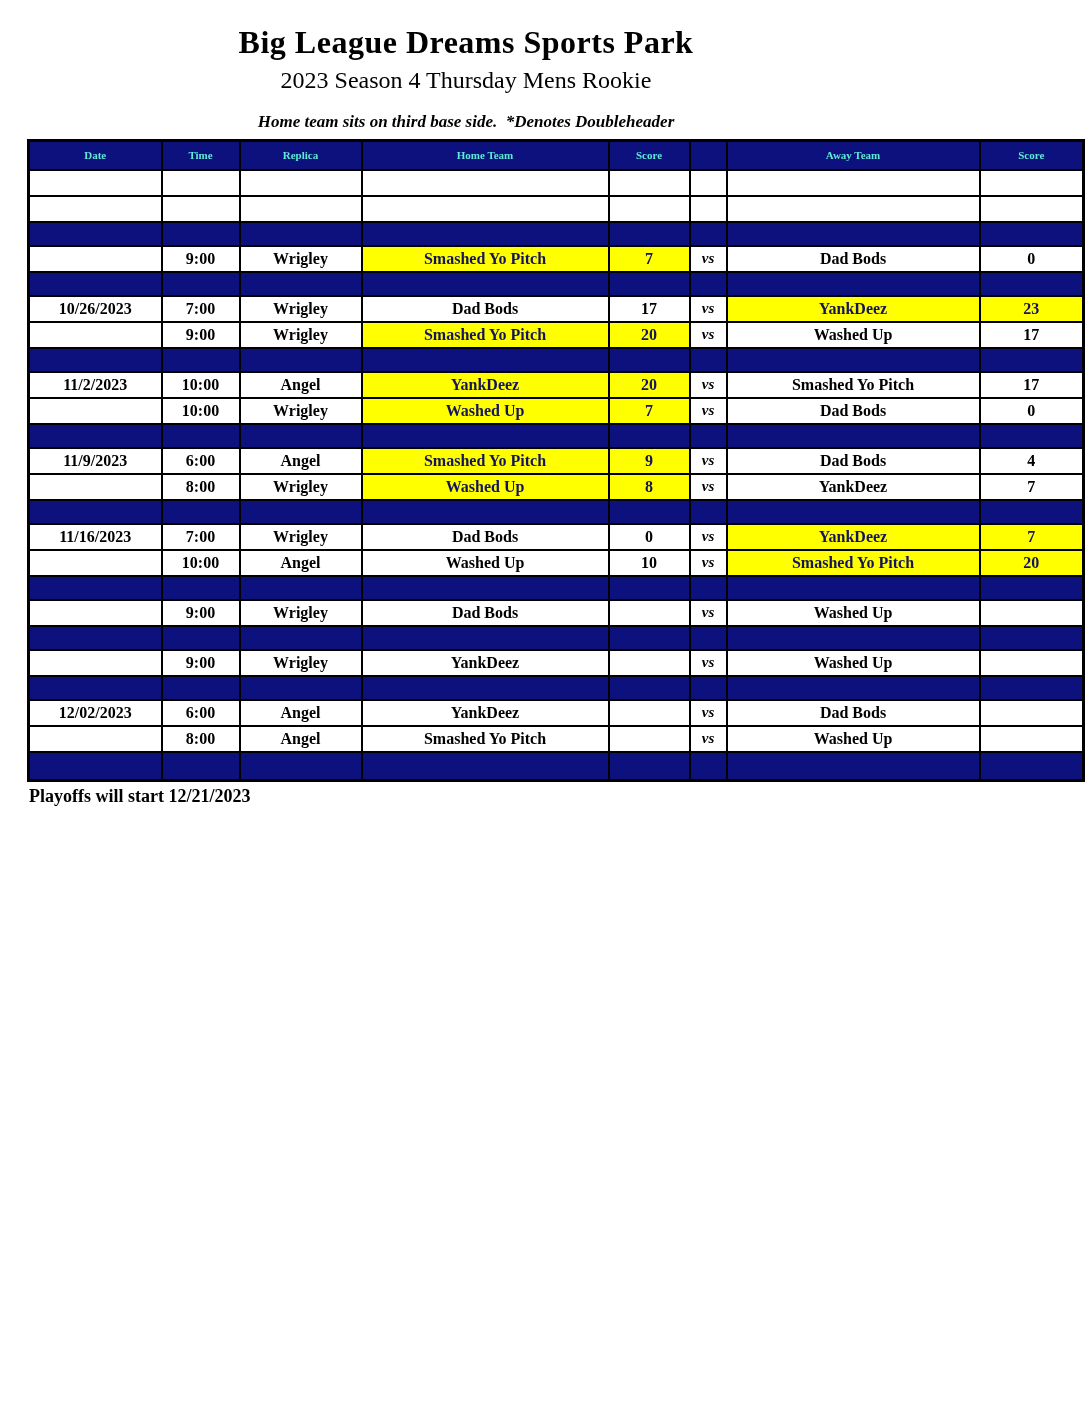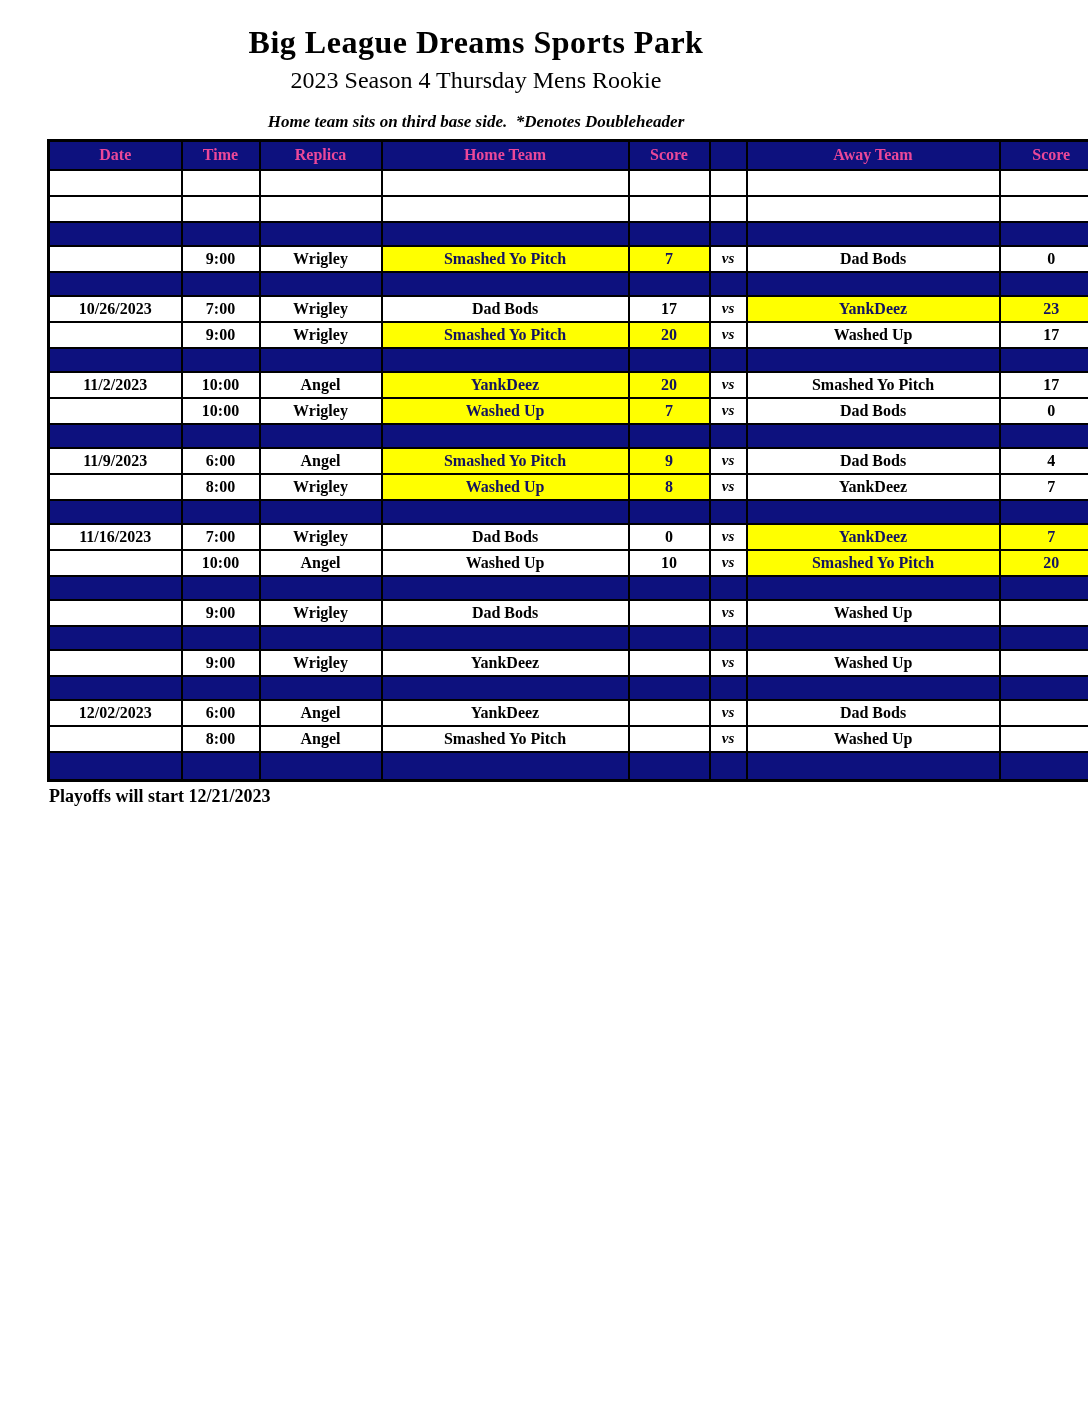--- a/index.html
+++ b/index.html
@@ -2,21 +2,21 @@
 <html style="--navy: #0d117e; --highlight: #ffff00; --hl-text: #131360;"><head>
 <meta charset="utf-8">
 <style>
   * { box-sizing: border-box; margin: 0; padding: 0; }
   html, body {
     width: 1088px; min-height: 1408px;
     background: #ffffff;
     font-family: "Liberation Serif", serif;
     color: #000000;
   }
-  .page { width: 932px; min-height: 1408px; position: relative; padding-left: 20px; }
+  .page { width: 932px; min-height: 1408px; position: relative; }
 
   .header-block { text-align: center; padding-top: 24px; }
   .title   { font-size: 32px; font-weight: bold; line-height: 36px; letter-spacing: 0.5px; }
   .subtitle{ font-size: 24px; font-weight: normal; line-height: 28px; margin-top: 6px; }
   .note    { font-size: 17px; font-weight: bold; font-style: italic; margin-top: 18px; white-space: pre-wrap; }
 
   table.schedule {
     border-collapse: collapse;
     table-layout: fixed;
     width: 1055px;
@@ -28,23 +28,23 @@
     padding: 0;
     text-align: center;
     vertical-align: middle;
     font-weight: bold;
     font-size: 16px;
     overflow: hidden;
     white-space: nowrap;
   }
   thead th {
     background: var(--navy, #0d117e);
-    color: #ec4899;
+    color: #5eead4;
     height: 29px;
-    font-size: 16px;
+    font-size: 11px;
   }
   .empty-row td { height: 26px; background: #ffffff; }
   .sep-row td   { height: 24px; background: var(--navy, #0d117e); }
   .sep-row.final td { height: 29px; }
   .game-row td  { height: 26px; background: #ffffff; }
   td.hl { background: var(--highlight, #ffff00); color: var(--hl-text, #131360); }
   td.vs { font-style: italic; font-size: 15px; }
 
   .footer {
     margin: 4px 0 12px 29px;

